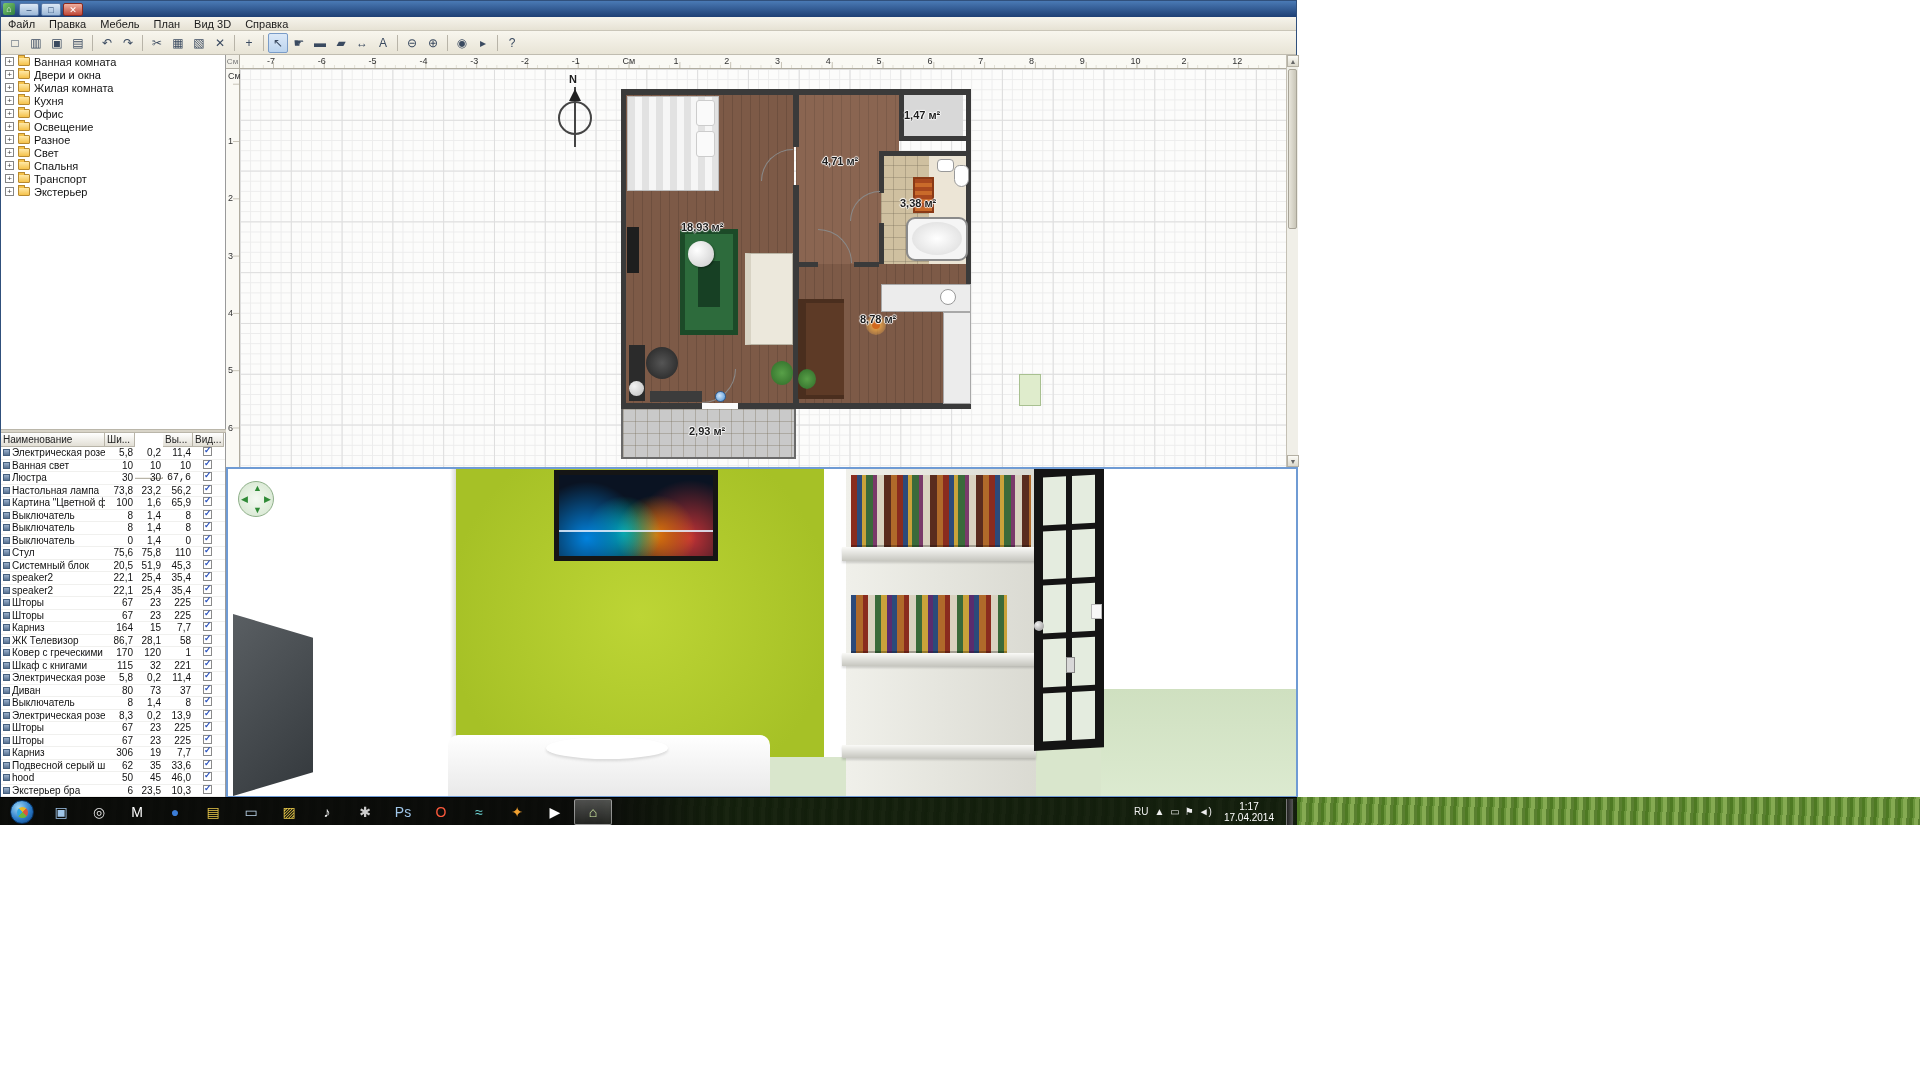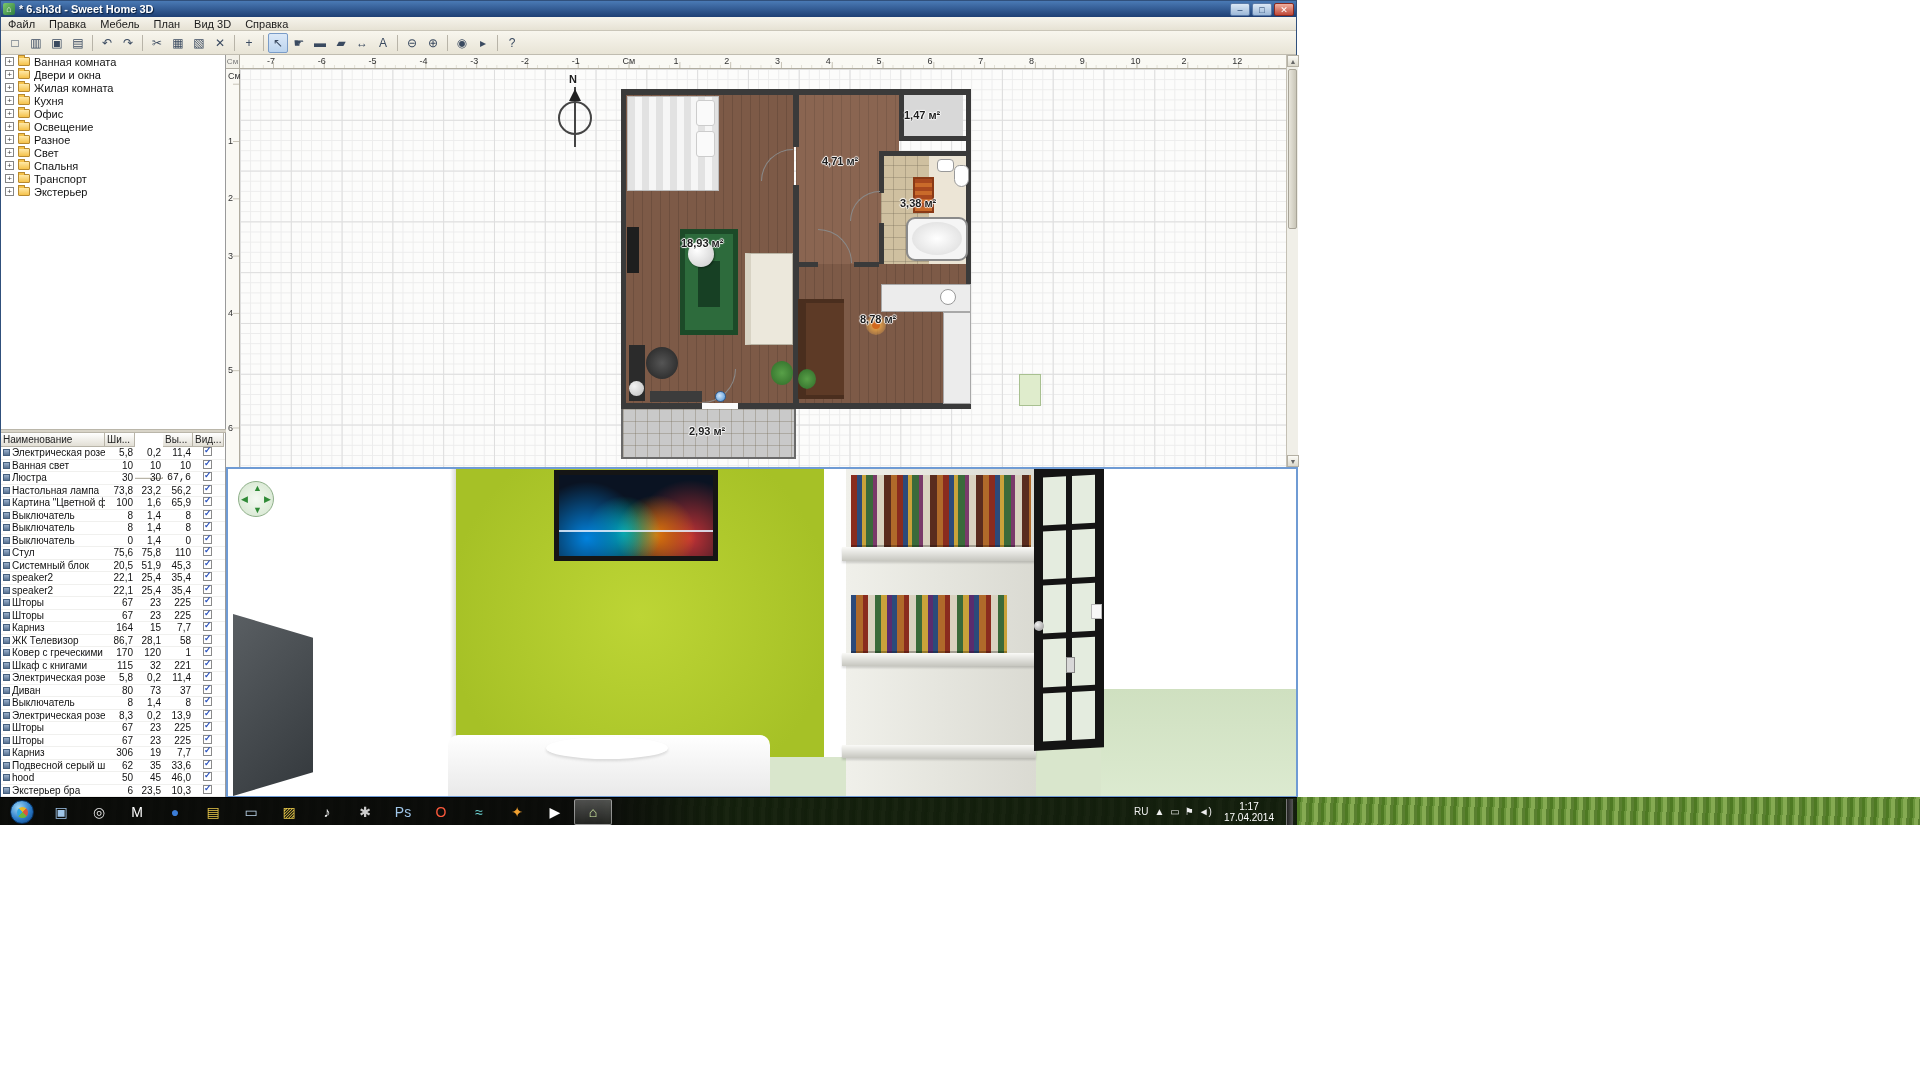--- a/index.html
+++ b/index.html
@@ -100,21 +100,20 @@
 </style>
 </head>
 <body>
 
 <div class="desktop">
 
   <div class="app-window">
 
     <div class="titlebar">
       <span class="title-icon">⌂</span>
-      <span class="title-text">* 6.sh3d - Sweet Home 3D</span>
       <span class="win-btns">
         <span class="win-btn">–</span>
         <span class="win-btn">□</span>
         <span class="win-btn close">✕</span>
       </span>
     </div>
 
     <div class="menubar" id="menubar">
         <span class="menu-item">Файл</span>
         <span class="menu-item">Правка</span>
@@ -524,21 +523,21 @@
         <div class="p" style="left:641px;top:215px;width:90px;height:28px;background:#ececec;border:1px solid #a8a8a8;"></div>
         <div class="p" style="left:703px;top:243px;width:28px;height:92px;background:#ececec;border:1px solid #a8a8a8;"></div>
         <div class="p" style="left:700px;top:220px;width:16px;height:16px;border-radius:50%;background:#fff;border:1px solid #999;"></div>
         <div class="p" style="left:558px;top:300px;width:18px;height:20px;border-radius:50%;background:radial-gradient(circle,#58a048,#2f6a28);"></div>
 
         <div class="p" style="left:779px;top:305px;width:22px;height:32px;background:#dfeccc;border:1px solid #a8c090;"></div>
 
       <div class="room-label" style="left: 664px; top: 40px;">1,47 м²</div>
           <div class="room-label" style="left: 582px; top: 86px;">4,71 м²</div>
           <div class="room-label" style="left: 660px; top: 128px;">3,38 м²</div>
-          <div class="room-label" style="left: 441px; top: 168px;">18,93 м²</div>
+          <div class="room-label" style="left: 441px; top: 152px;">18,93 м²</div>
           <div class="room-label" style="left: 620px; top: 244px;">8,78 м²</div>
           <div class="room-label" style="left: 449px; top: 356px;">2,93 м²</div>
         </div>
 
       <div class="plan-vscroll">
         <span class="scroll-arrow" style="top:0;">▲</span>
         <span class="scroll-thumb" style="top:14px;height:160px;"></span>
         <span class="scroll-arrow" style="bottom:0;">▼</span>
       </div>
     </div>

